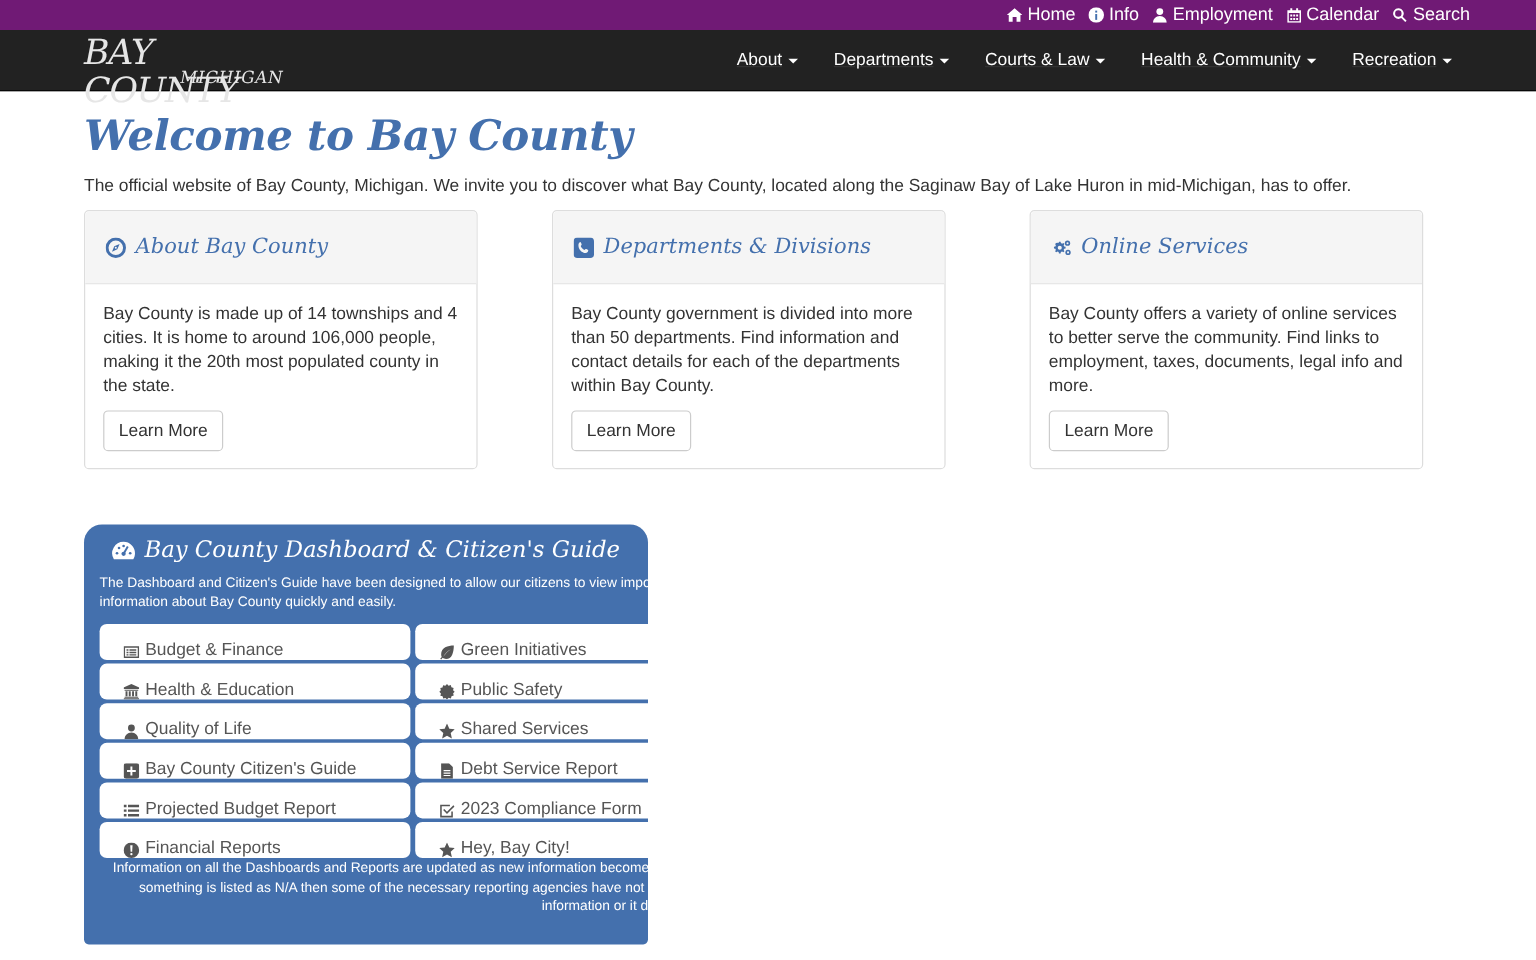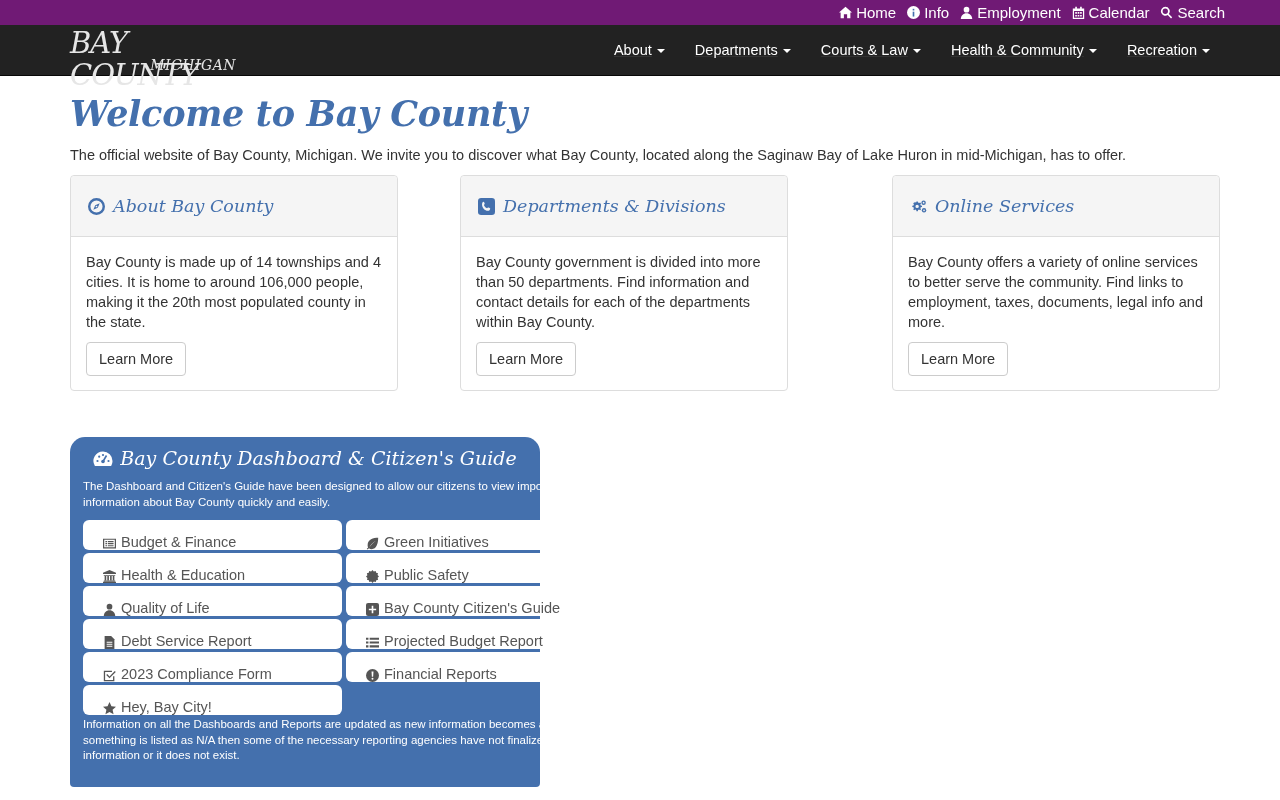--- a/index.html
+++ b/index.html
@@ -29,21 +29,21 @@
   .card-body { padding: 15px 15px 0 15px; font-size: 14.5px; line-height: 20px; color: #333333; }
   .btn { position: absolute; left: 15px; top: 166px; height: 34px; padding: 0 12px; border: 1px solid #cccccc; border-radius: 4px; background: #ffffff; font-size: 14.5px; color: #333333; line-height: 32px; font-family: inherit; cursor: pointer; text-align: right; }
 
   .dash { position: absolute; left: 70px; top: 437px; width: 470px; height: 350px; background: #4470ad; border-radius: 15px 15px 4px 4px; color: #ffffff; }
   .dash-title { position: absolute; left: 0; top: 9px; width: 100%; display: flex; justify-content: center; align-items: center; gap: 7px; font-family: "DejaVu Serif", serif; font-style: italic; font-size: 19px; line-height: 24px; }
   .dash-title svg { width: 20px; height: 17px; fill: #ffffff; }
   .dash-desc { position: absolute; left: 13px; top: 42px; width: 520px; font-size: 11.5px; line-height: 15.5px; }
   .dash-grid { position: absolute; left: 13px; top: 83px; width: 522px; display: grid; grid-template-columns: 259px 259px; column-gap: 4px; row-gap: 3px; }
   .dash-btn { height: 30px; background: #ffffff; border-radius: 6px; display: flex; align-items: flex-end; gap: 5px; padding-left: 20px; color: #555555; font-size: 14.5px; cursor: pointer; }
   .dash-btn svg { width: 13px; height: 13px; fill: #555555; flex: none; }
-  .dash-foot { position: absolute; left: 13px; top: 280px; width: 525px; font-size: 11.5px; line-height: 15.5px; }
+  .dash-foot { position: absolute; left: 13px; top: 280px; width: 525px; font-size: 11.5px; line-height: 15.5px; text-align: right; }
 </style>
 </head>
 <body>
 
 <div class="topbar">
   <div class="toplinks">
     <a class="toplink">
       <svg viewBox="0 0 16 16">
           <path d="M8 1 0 8h2v7h4v-5h4v5h4V8h2z"></path>
         </svg>
@@ -129,21 +129,21 @@
     <svg viewBox="0 0 16 16">
         <rect x="0" y="0" width="16" height="16" rx="3"></rect>
         <path d="M5.2 3.5c.5 0 .8.9 1.1 1.7.2.6-.6 1-.7 1.4.4 1.3 1.6 2.6 2.9 3.1.4-.2.8-.9 1.4-.7.8.3 1.7.7 1.6 1.2-.1 1.3-1.1 2-2.2 1.9C6.4 11.8 4 9.3 3.8 6.3c-.1-1.3.5-2.7 1.4-2.8z" fill="#f5f5f5"></path>
       </svg>
     <span class="card-title">Departments &amp; Divisions</span>
   </div>
   <div class="card-body">Bay County government is divided into more than 50 departments. Find information and contact details for each of the departments within Bay County.</div>
   <button class="btn">Learn More</button>
 </div>
 
-<div class="card" style="left:892px;">
+<div class="card" style="left:858px;">
   <div class="card-head">
     <svg viewBox="0 0 20 16">
         <path d="M6 3 7.2 3.3 7.6 2h1.6l.3 1.4 1.2.6 1.2-.8 1.1 1.1-.8 1.2.5 1.2 1.4.3v1.6l-1.4.3-.5 1.2.8 1.2-1.1 1.1-1.2-.8-1.2.5-.3 1.4H7.6l-.3-1.4-1.2-.5-1.2.8-1.1-1.1.8-1.2-.5-1.2L2.7 8.6V7l1.4-.3.5-1.2-.8-1.2 1.1-1.1zM8.4 5.9a2 2 0 1 0 0 4 2 2 0 0 0 0-4z"></path>
         <circle cx="16" cy="3.5" r="2.6"></circle>
         <circle cx="16" cy="3.5" r="1" fill="#f5f5f5"></circle>
         <circle cx="16.5" cy="12.5" r="2.6"></circle>
         <circle cx="16.5" cy="12.5" r="1" fill="#f5f5f5"></circle>
       </svg>
     <span class="card-title">Online Services</span>
   </div>
@@ -194,20 +194,26 @@
     </div>
     <div class="dash-btn">
       <svg viewBox="0 0 16 16">
           <circle cx="8" cy="4.5" r="3.5"></circle>
           <path d="M1 16c0-4 3-7 7-7s7 3 7 7z"></path>
         </svg>
       <span>Quality of Life</span>
     </div>
     <div class="dash-btn">
       <svg viewBox="0 0 16 16">
+          <path d="M8 0l2.4 5.2 5.6.6-4.2 3.8 1.2 5.6L8 12.4 3 15.2l1.2-5.6L0 5.8l5.6-.6z"></path>
+        </svg>
+      <span>Shared Services</span>
+    </div>
+    <div class="dash-btn">
+      <svg viewBox="0 0 16 16">
           <rect x="0" y="0" width="16" height="16" rx="2.5"></rect>
           <path d="M7 3.5h2v3.5h3.5v2H9v3.5H7V9H3.5V7H7z" fill="#ffffff"></path>
         </svg>
       <span>Bay County Citizen's Guide</span>
     </div>
     <div class="dash-btn">
       <svg viewBox="0 0 16 16">
           <path d="M2 0h8l4 4v12H2z"></path>
           <path d="M4.5 7h7v1.2h-7zM4.5 9.5h7v1.2h-7zM4.5 12h7v1.2h-7z" fill="#ffffff"></path>
         </svg>

